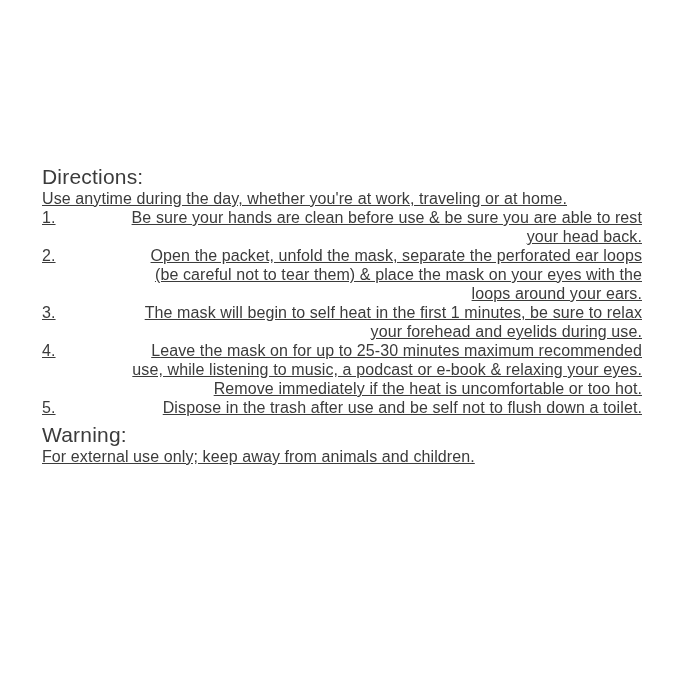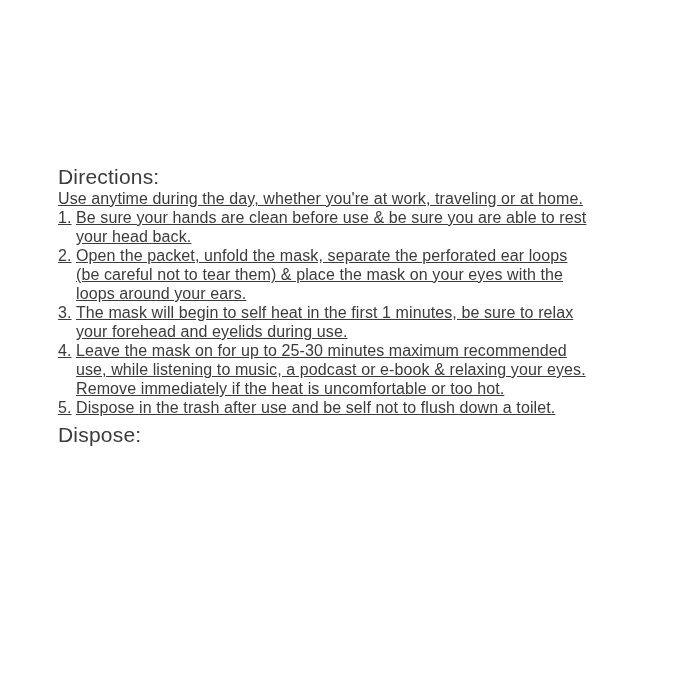--- a/index.html
+++ b/index.html
@@ -13,21 +13,20 @@
     overflow: hidden;
     position: relative;
     font-family: "Liberation Sans", sans-serif;
     color: #3b3b3b;
   }
   .sheet {
     position: absolute;
     left: 42px;
     top: 164px;
     width: 600px;
-    margin-left: 16px;
   }
   .section-heading {
     font-size: 21px;
     line-height: 25px;
     font-weight: 400;
     letter-spacing: 0.2px;
     margin: 0;
   }
   .body-text {
     font-size: 16px;
@@ -47,20 +46,21 @@
     display: flex;
     align-items: flex-start;
   }
   .step .num {
     flex: 0 0 18px;
     width: 18px;
   }
   .step .txt {
     flex: 1 1 auto;
     white-space: pre-line;
+    text-align: right;
   }
   .heading-ingredients {
     margin-top: 9px;
   }
   .heading-warning {
     margin-top: 5px;
   }
 </style>
 </head>
 <body>
@@ -93,15 +93,16 @@
 use, while listening to music, a podcast or e-book &amp; relaxing your eyes.
 Remove immediately if the heat is uncomfortable or too hot.</span>
     </div>
     <div class="step body-text">
       <span class="num">5.</span>
       <span class="txt">Dispose in the trash after use and be self not to flush down a toilet.</span>
     </div>
   </div>
 
 
-  <div class="section-heading heading-warning">Dispose:</div>
+  <div class="section-heading heading-warning">Warning:</div>
+  <div class="body-text">For external use only; keep away from animals and children.</div>
 
 </div>
 
 </body></html>

